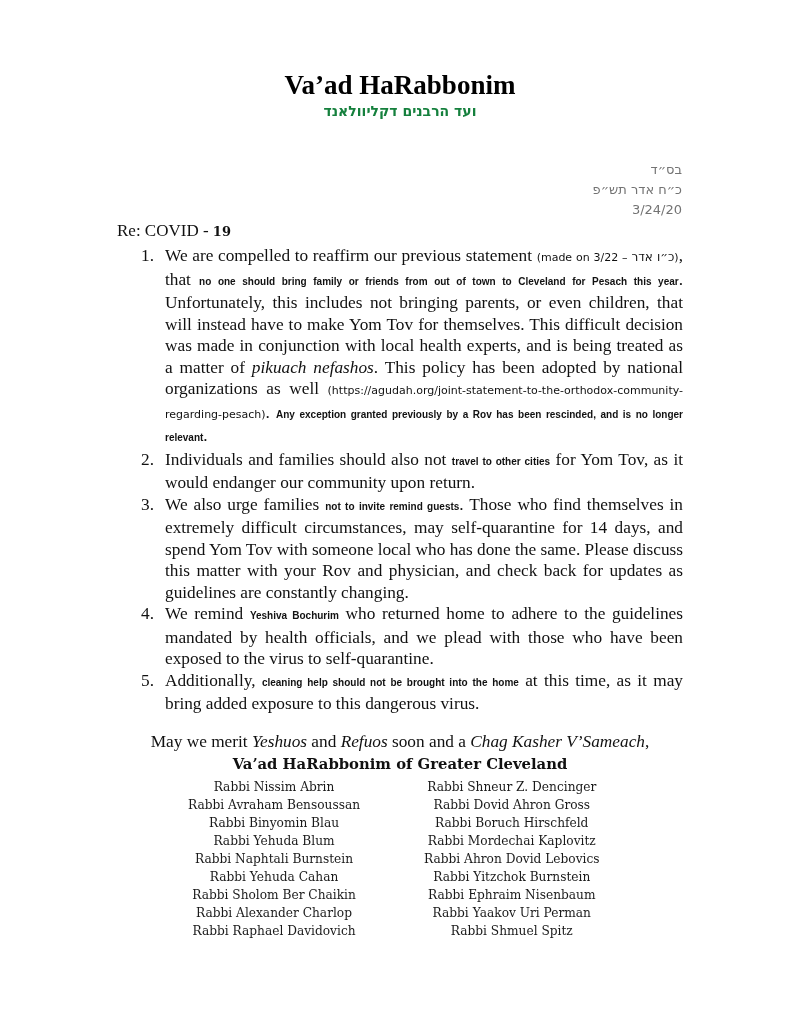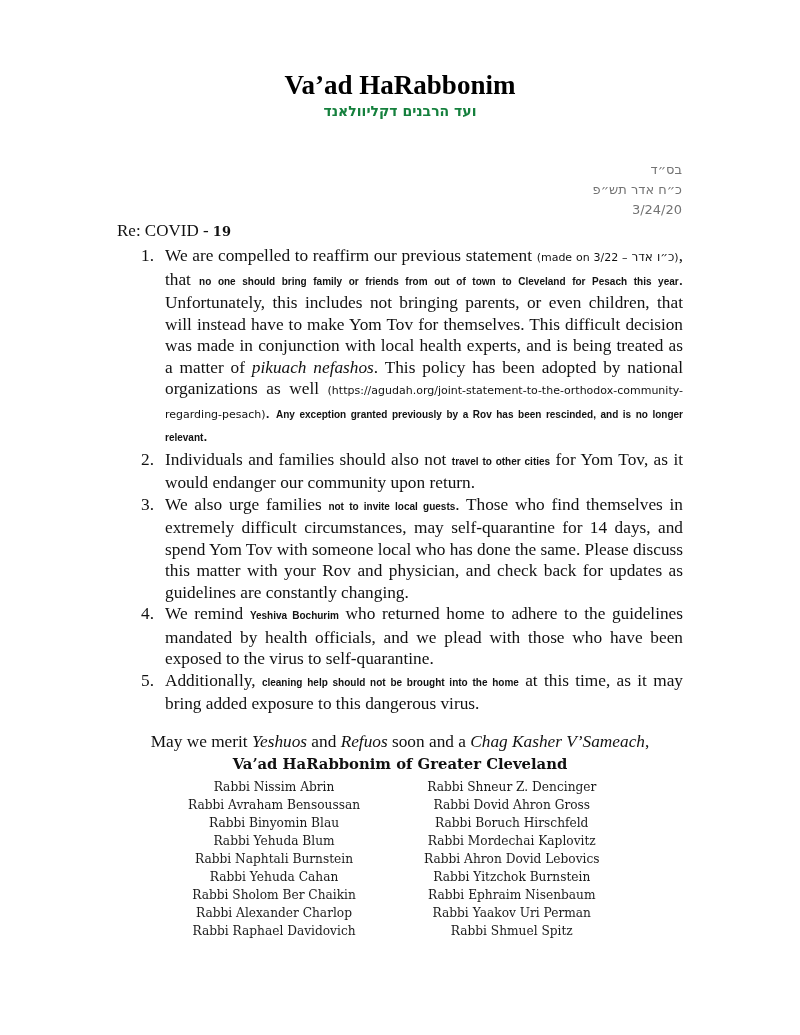--- a/index.html
+++ b/index.html
@@ -84,21 +84,21 @@
       <p><span>We are compelled to reaffirm our previous statement </span><span class="small">(made on 3/22 – </span><span class="hebsmall">כ״ו אדר</span><span class="small">)</span><span>, that </span><b>no one should bring family or friends from out of town to Cleveland for Pesach this year</b><span>. Unfortunately, this includes not bringing parents, or even children, that will instead have to make Yom Tov for themselves. This difficult decision was made in conjunction with local health experts, and is being treated as a matter of </span><i>pikuach nefashos</i><span>. This policy has been adopted by national organizations as well </span><span class="small">(https://agudah.org/joint-statement-to-the-orthodox-community-regarding-pesach)</span><span>. </span><b>Any exception granted previously by a Rov has been rescinded, and is no longer relevant</b><span>.</span></p>
     </div>
 
     <div class="item">
       <span class="n">2.</span>
       <p><span>Individuals and families should also not </span><b>travel to other cities</b><span> for Yom Tov, as it would endanger our community upon return.</span></p>
     </div>
 
     <div class="item">
       <span class="n">3.</span>
-      <p><span>We also urge families </span><b>not to invite local guests</b><span>. Those who find themselves in extremely difficult circumstances, may self-quarantine for 14 days, and spend Yom Tov with someone local who has done the same. Please discuss this matter with your Rov and physician, and check back for updates as guidelines are constantly changing.</span></p>
+      <p><span>We also urge families </span><b>not to invite remind guests</b><span>. Those who find themselves in extremely difficult circumstances, may self-quarantine for 14 days, and spend Yom Tov with someone local who has done the same. Please discuss this matter with your Rov and physician, and check back for updates as guidelines are constantly changing.</span></p>
     </div>
 
     <div class="item">
       <span class="n">4.</span>
       <p><span>We remind </span><b>Yeshiva Bochurim</b><span> who returned home to adhere to the guidelines mandated by health officials, and we plead with those who have been exposed to the virus to self-quarantine.</span></p>
     </div>
 
     <div class="item">
       <span class="n">5.</span>
       <p><span>Additionally, </span><b>cleaning help should not be brought into the home</b><span> at this time, as it may bring added exposure to this dangerous virus.</span></p>

